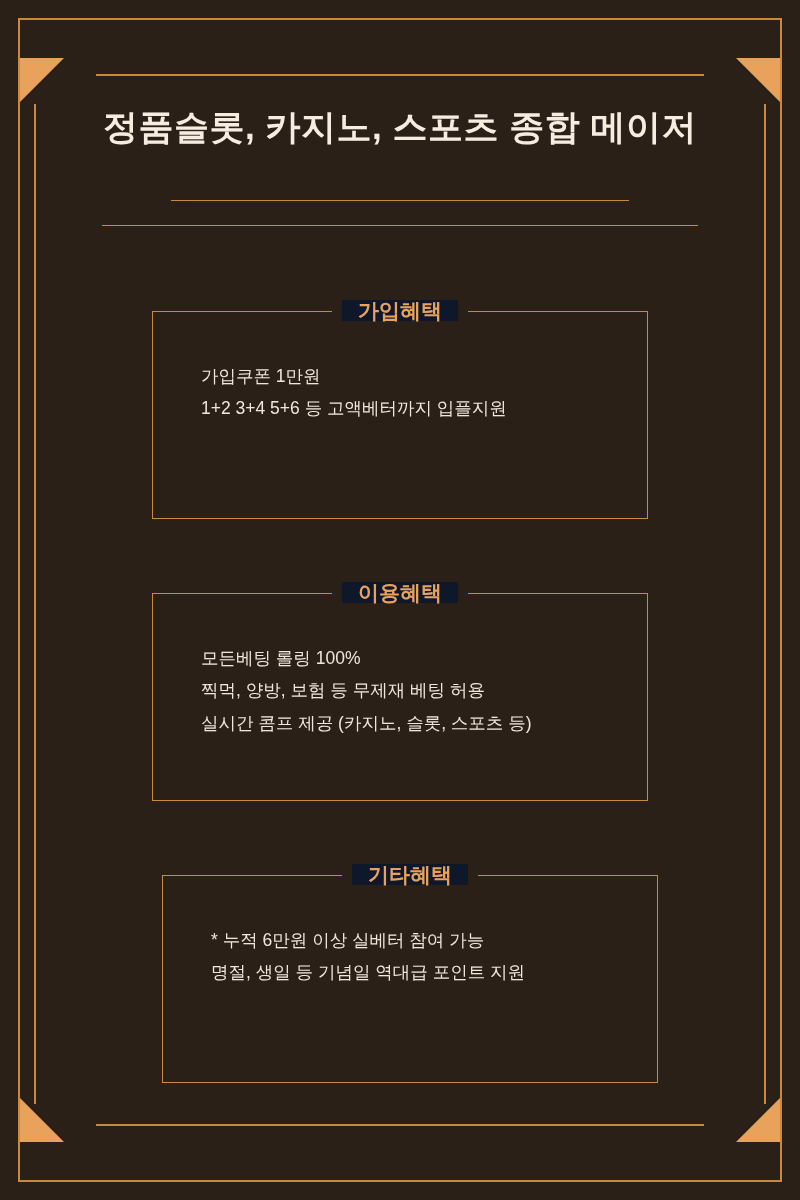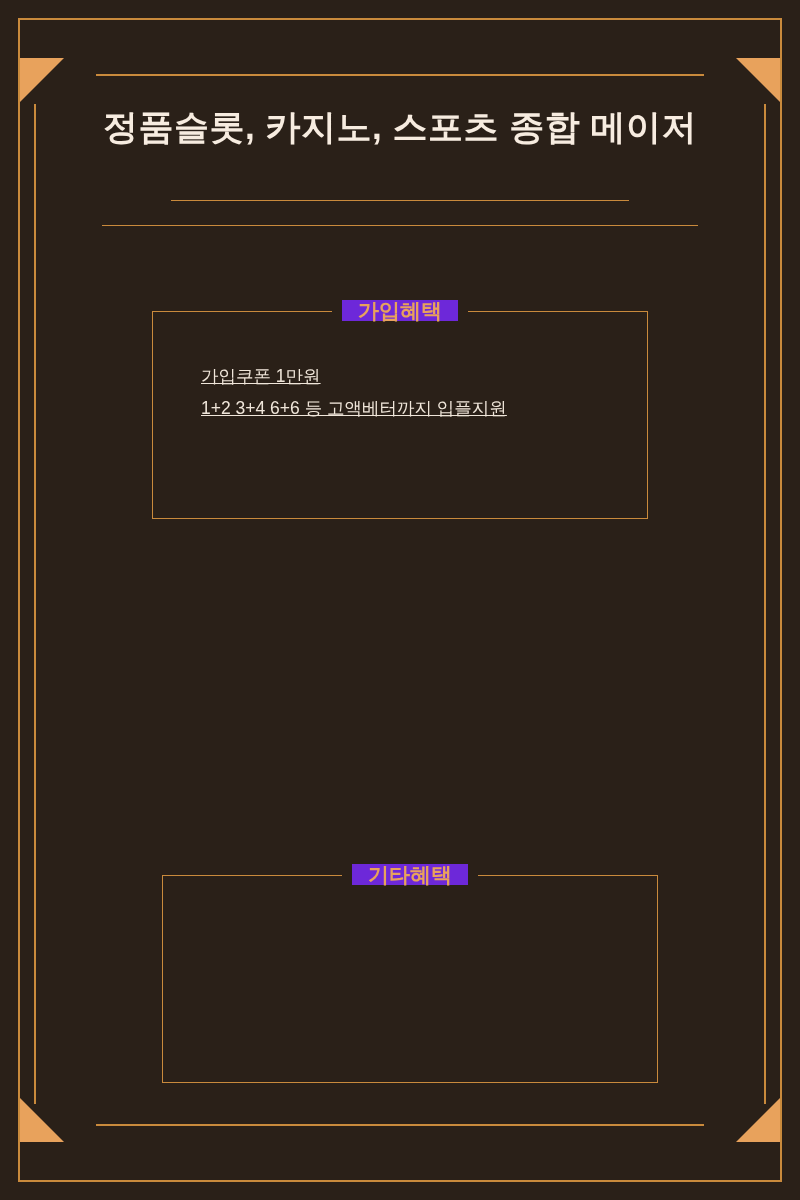--- a/index.html
+++ b/index.html
@@ -116,21 +116,21 @@
   .block-3 { top: 864px; margin-left: 10px; }
 
   .block-heading {
     text-align: center;
     color: #e8a25c;
     font-size: 21px;
     font-weight: bold;
     line-height: 1;
     position: relative;
     z-index: 2;
-    background: #6d28d9;
+    background: #0f172a;
     display: inline-block;
     padding: 0 16px;
     left: 50%;
     transform: translateX(-50%);
   }
 
   .block-box {
     position: relative;
     margin-top: -11px;
     border: 1px solid #c98a3c;
@@ -150,21 +150,20 @@
   }
 
   .block-lines {
     padding: 48px 0 0 48px;
     color: #f0e6da;
     font-size: 17.5px;
     line-height: 1.85;
   }
   .block-lines div {
     white-space: nowrap;
-    text-decoration: underline;
   }
 </style>
 </head>
 <body>
 
 <div class="poster">
 
   <div class="outer-frame"></div>
 
   <div class="corner tl"></div>
@@ -182,27 +181,39 @@
   <div class="divider-wrap">
     <div class="divider short"></div>
     <div class="divider long"></div>
   </div>
 
   <div class="block block-1">
     <div class="block-heading">가입혜택</div>
     <div class="block-box">
       <div class="block-lines">
         <div>가입쿠폰 1만원</div>
-        <div>1+2 3+4 6+6 등 고액베터까지 입플지원</div>
+        <div>1+2 3+4 5+6 등 고액베터까지 입플지원</div>
       </div>
     </div>
   </div>
 
+  <div class="block block-2">
+    <div class="block-heading">이용혜택</div>
+    <div class="block-box">
+      <div class="block-lines">
+        <div>모든베팅 롤링 100%</div>
+        <div>찍먹, 양방, 보험 등 무제재 베팅 허용</div>
+        <div>실시간 콤프 제공 (카지노, 슬롯, 스포츠 등)</div>
+      </div>
+    </div>
+  </div>
 
   <div class="block block-3">
     <div class="block-heading">기타혜택</div>
     <div class="block-box">
       <div class="block-lines">
+        <div>* 누적 6만원 이상 실베터 참여 가능</div>
+        <div>명절, 생일 등 기념일 역대급 포인트 지원</div>
       </div>
     </div>
   </div>
 
 </div>
 
 </body></html>

